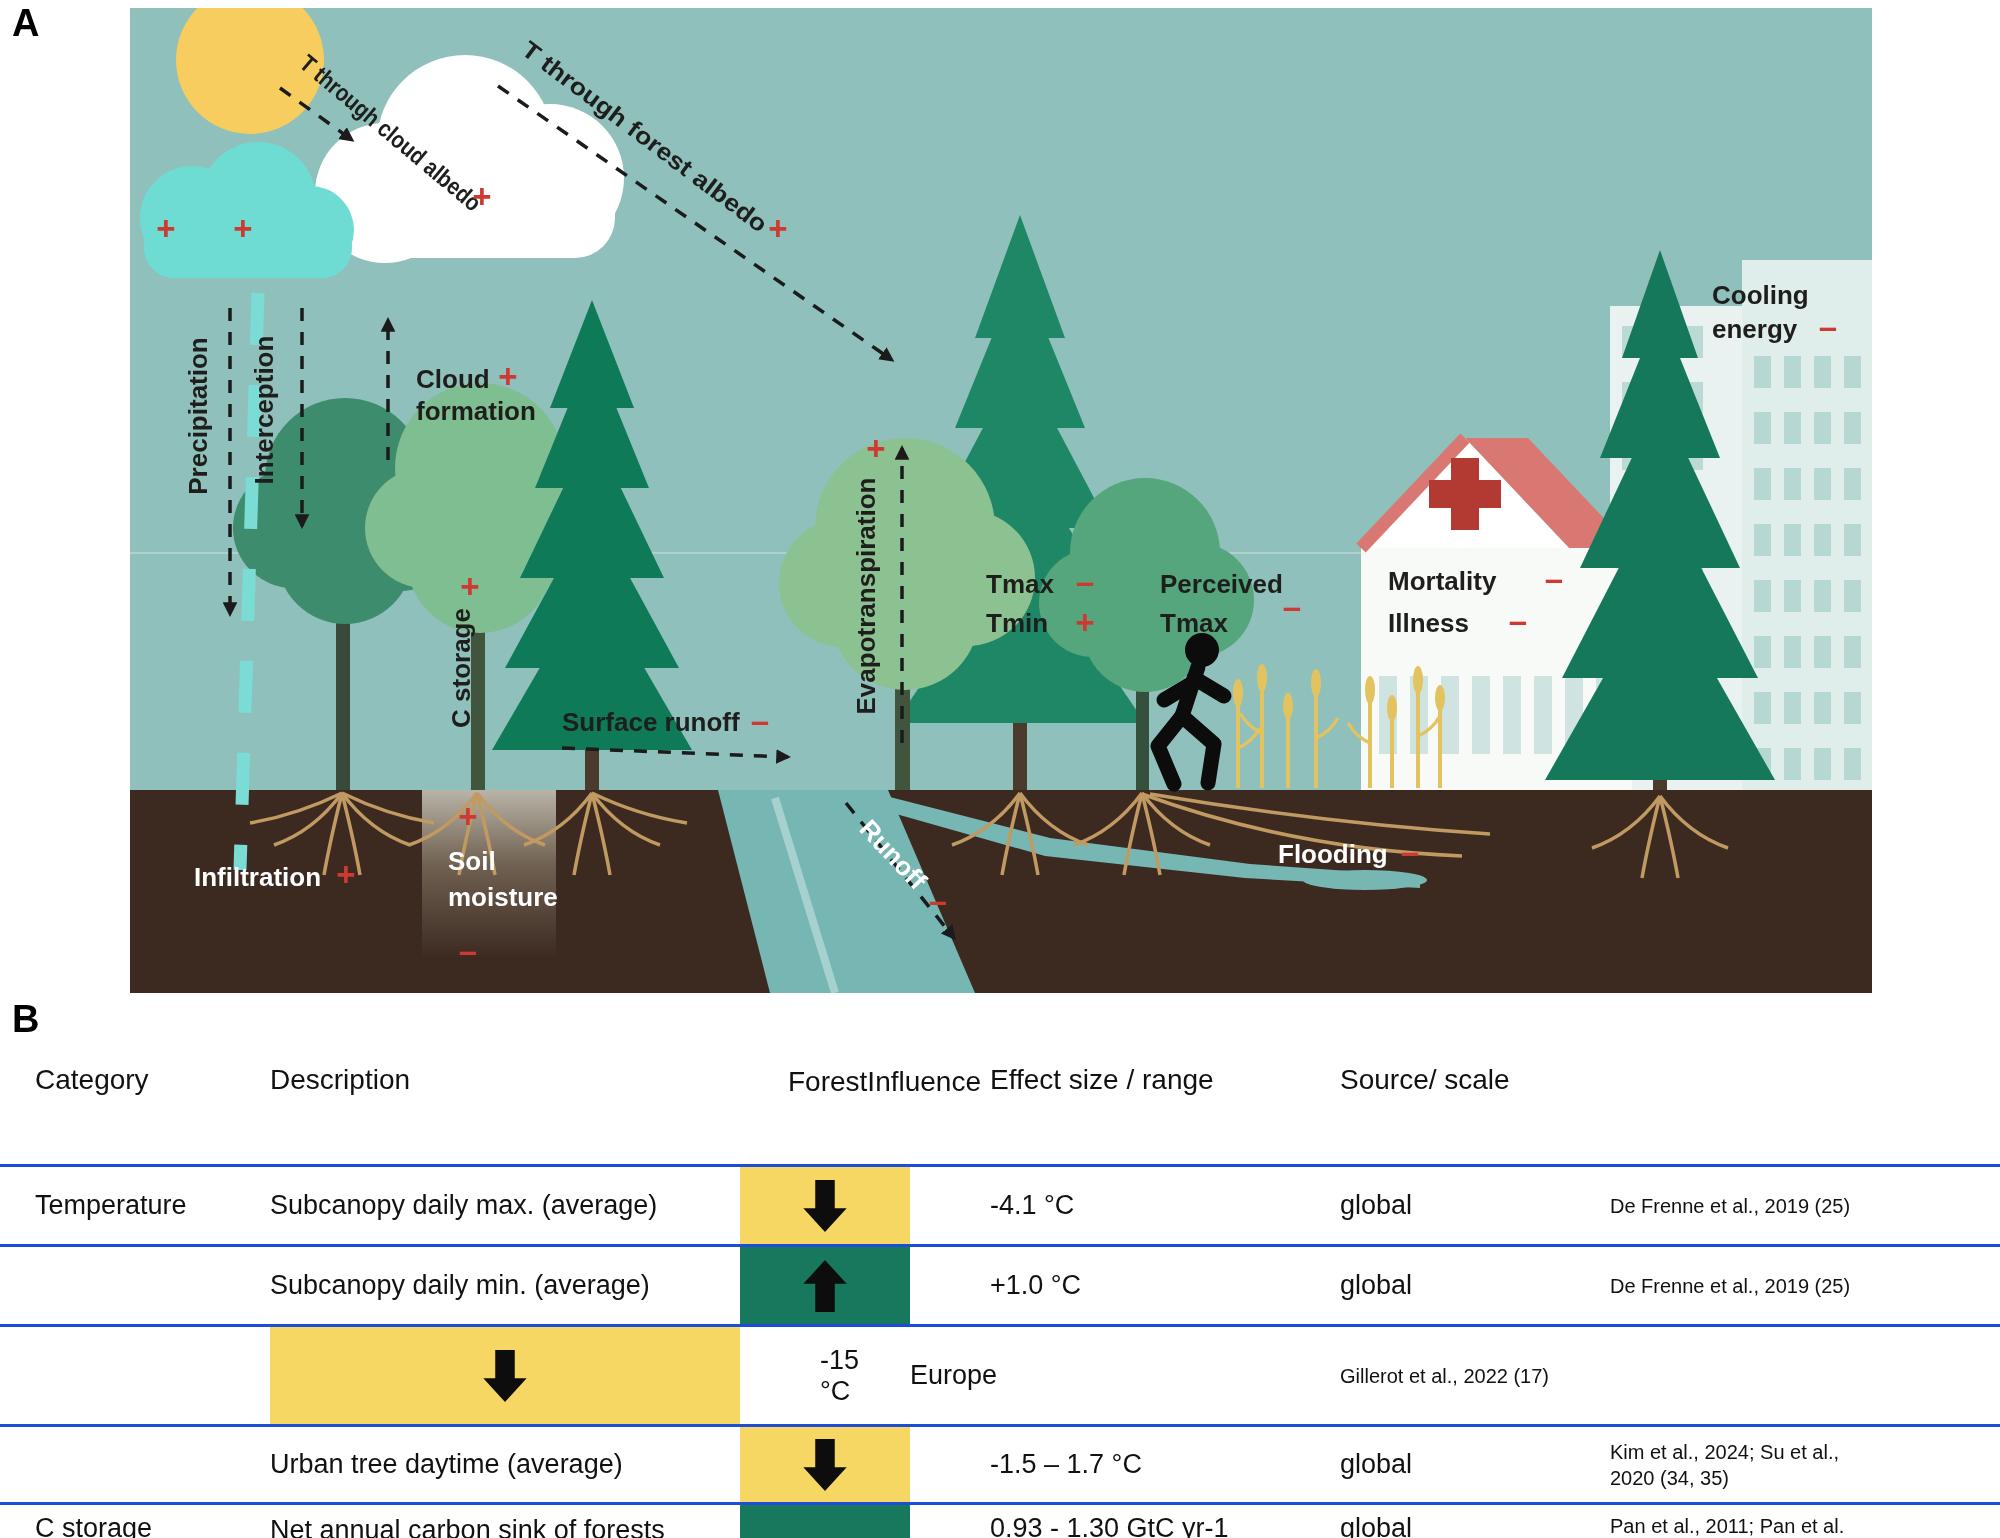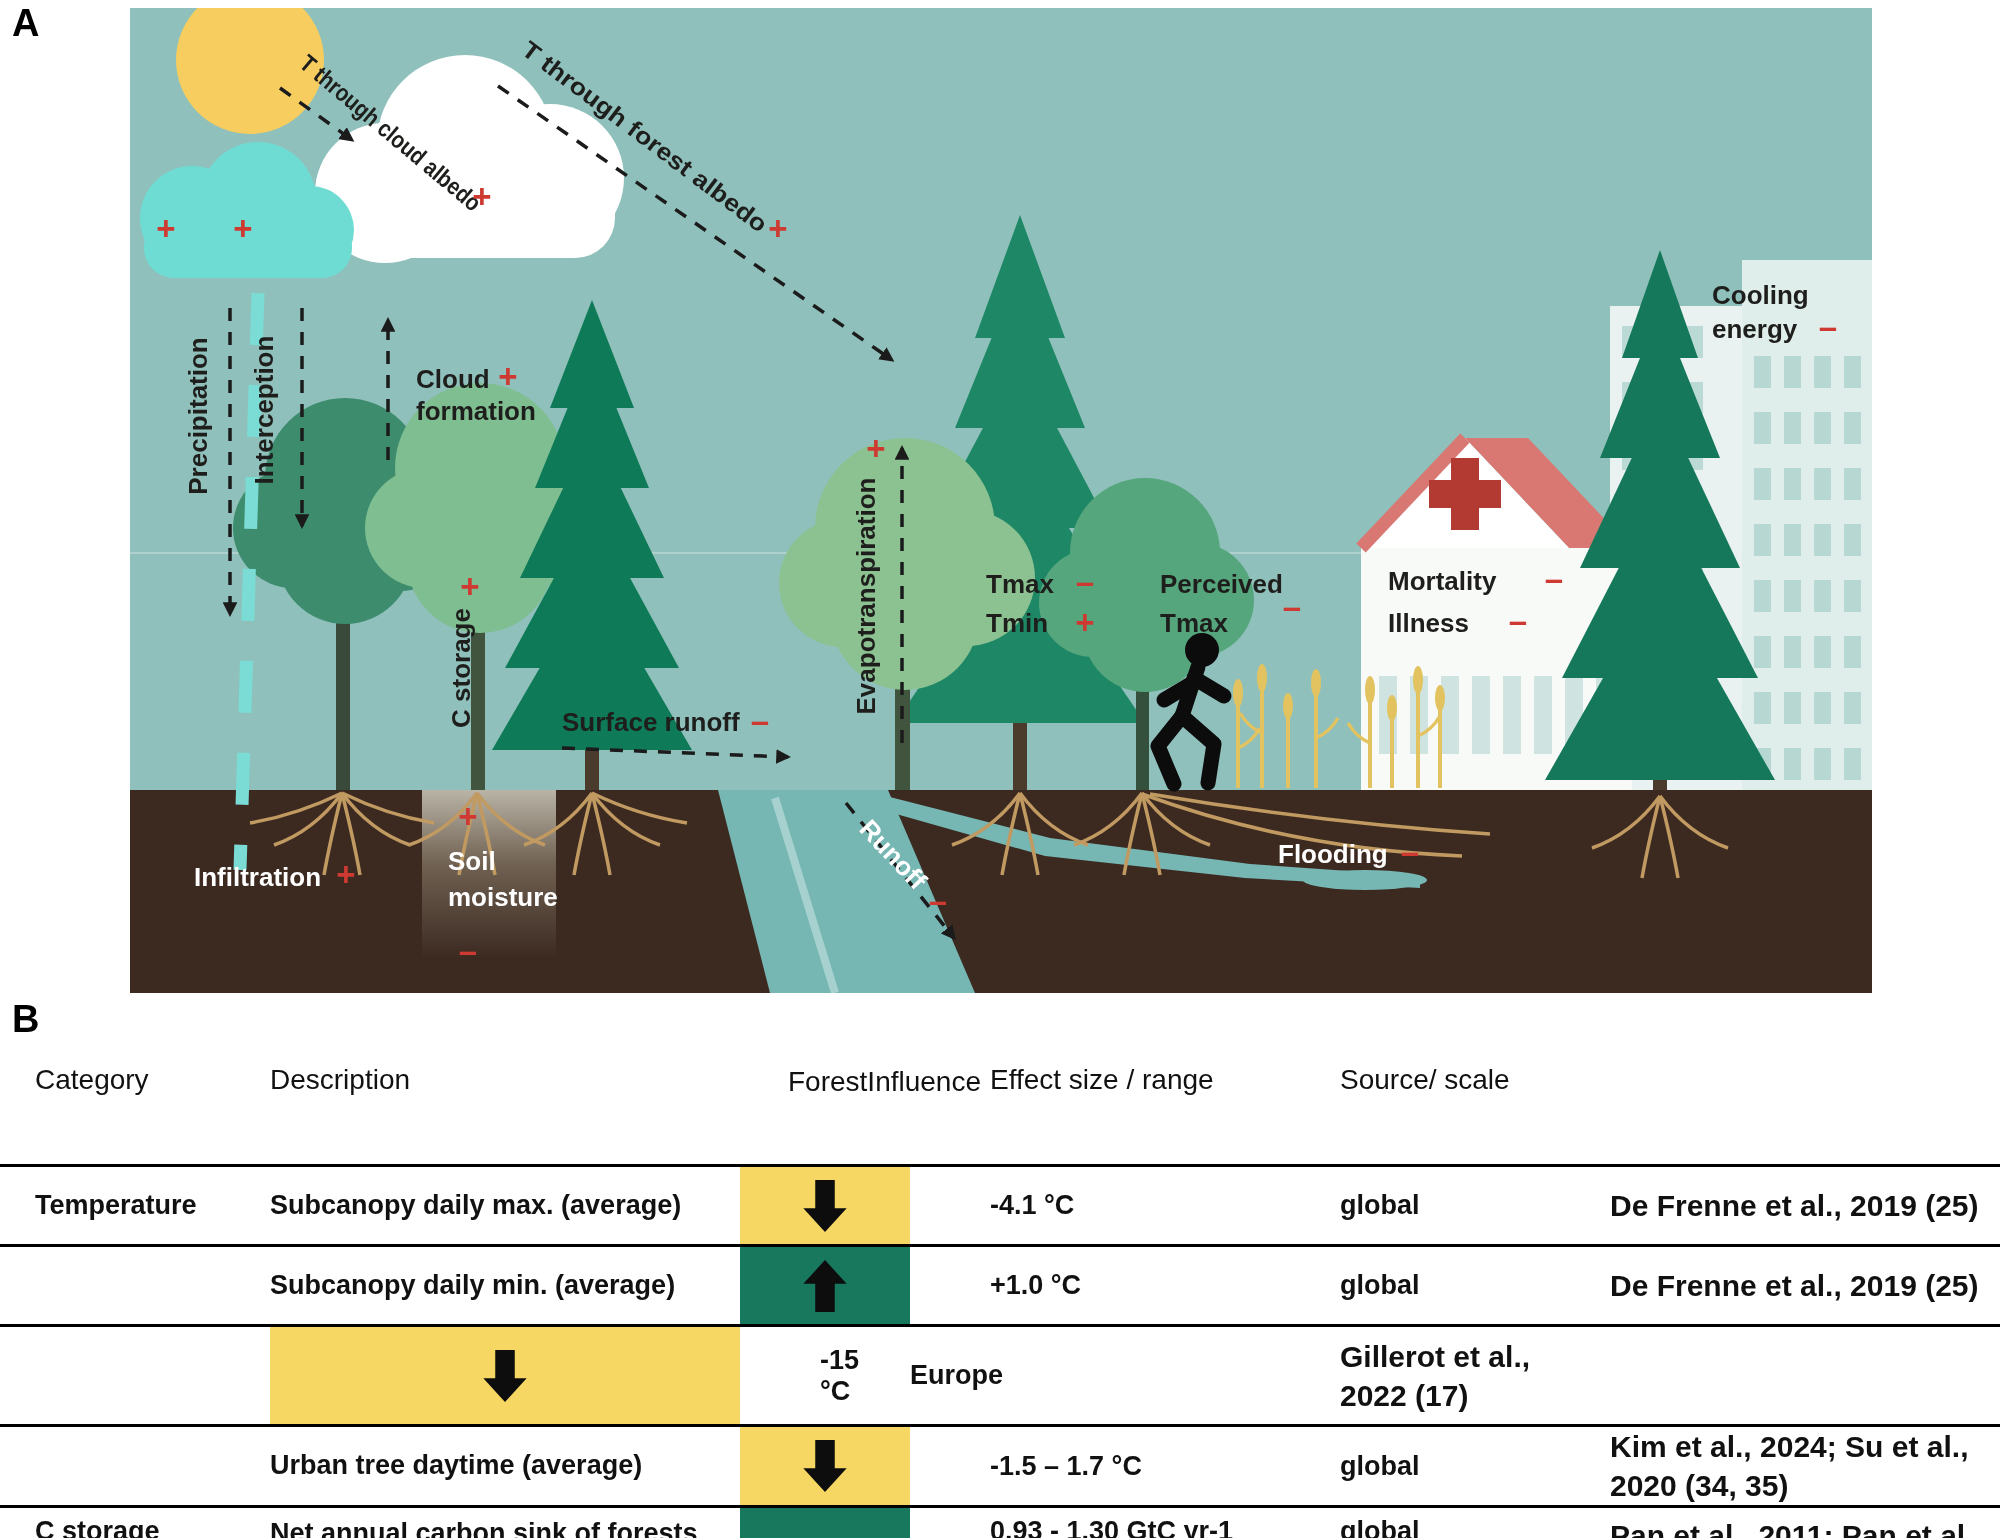--- a/index.html
+++ b/index.html
@@ -24,24 +24,24 @@
   .wheat path{stroke:#e2c35f;stroke-width:3.5;fill:none}
   .dasharrow{stroke:#1b1b1b;stroke-width:3.5;stroke-dasharray:13 11;fill:none}
   .person{stroke:#0c0c0c;stroke-width:15;stroke-linecap:round;stroke-linejoin:round;fill:none}
 
   
   .tbl{position:absolute;left:0;top:1052px;width:2000px}
   .trow,.thead{display:grid;grid-template-columns:235px 470px 170px 430px 270px 1fr;padding-left:35px}
   .thead{height:112px;padding-top:12px;font-size:28px;font-weight:400;align-items:start}
   .thead .hcol.infl{display:flex;flex-direction:row;padding-left:48px;line-height:1.3}
   .thead .hcol.eff{padding-left:80px}
-  .trow{border-top:3px solid #000000;align-items:center;font-size:27px;font-weight:700}
+  .trow{border-top:3px solid #1d4ed8;align-items:center;font-size:27px;font-weight:400}
   .trow .cell{padding-right:16px}
   .cell.eff{padding-left:80px}
-  .cell.ref{font-size:30px}
+  .cell.ref{font-size:20px}
   .cell.desc,.cell.ref{white-space:pre-line;line-height:1.3}
   .cell.infl{align-self:stretch;display:flex;align-items:center;justify-content:center;padding:0}
   .cell.infl[data-dir="down"]{background:#f6d763}
   .cell.infl[data-dir="up"]{background:#18785e}
   .cell.infl svg{width:44px;height:52px;fill:#0d0d0d}
   .cell.infl[data-dir="up"] svg{transform:rotate(180deg)}
   .r1,.r2{min-height:80px}
   .r3{min-height:100px}
   .r4{min-height:78px}
   .r5{min-height:130px;align-items:start}

